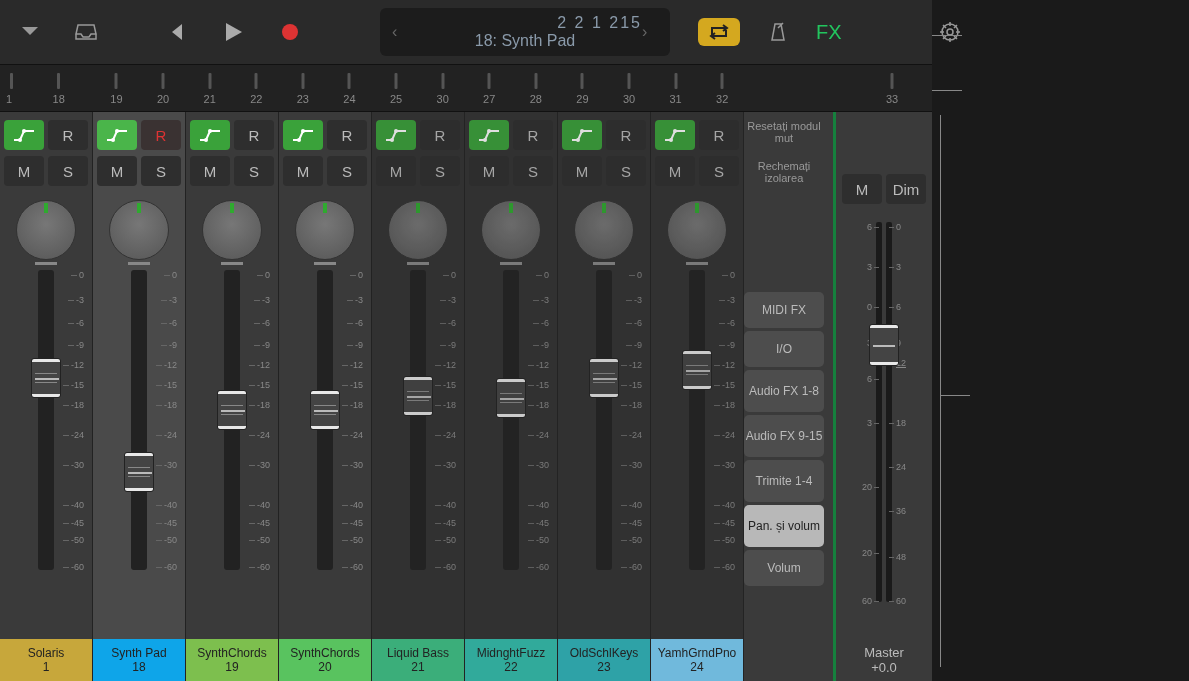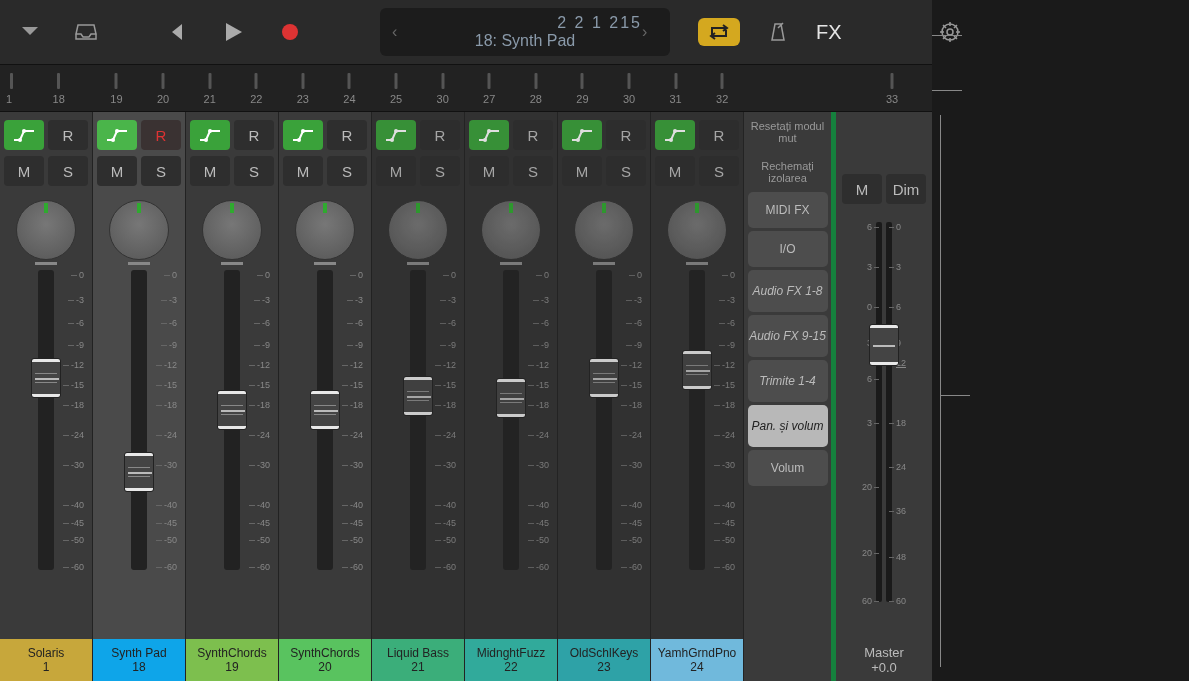--- a/index.html
+++ b/index.html
@@ -11,21 +11,21 @@
     .toolbar { height: 64px; background: #2a2a2a; display: flex; align-items: center; padding: 0 18px; gap: 28px; }
     .tb-icon { width: 24px; height: 24px; display: flex; align-items: center; justify-content: center; color: #999; cursor: pointer; }
     .tb-group { display: flex; gap: 32px; align-items: center; }
     .lcd { flex: 0 0 290px; height: 48px; background: #1c1c1c; border-radius: 6px; display: flex; align-items: center; padding: 0 12px; color: #8a9aaa; margin-left: 50px; }
     .lcd-arrow { color: #666; width: 16px; cursor: pointer; }
     .lcd-center { flex: 1; text-align: center; }
     .lcd-time { font-size: 16px; letter-spacing: 2px; text-align: right; }
     .lcd-name { font-size: 16px; }
     .tb-right { margin-left: auto; display: flex; gap: 26px; align-items: center; }
     .loop-btn { background: #d4a81f; border-radius: 6px; padding: 6px 10px; display: flex; }
-    .fx-txt { font-size: 20px; color: #e5e5e5; }
+    .fx-txt { font-size: 20px; color: #22c55e; }
 
     
     .timeline { height: 48px; background: #222; border-top: 1px solid #111; border-bottom: 1px solid #111; position: relative; display: flex; }
     .tl-cell { width: 46.6px; text-align: center; font-size: 11px; color: #888; position: relative; padding-top: 28px; }
     .tl-cell::before { content: ''; position: absolute; top: 8px; left: 50%; width: 3px; height: 16px; background: #555; transform: translateX(-50%); border-radius: 1px; }
     .tl-cell:first-child { padding-left: 6px; text-align: left; }
     .tl-cell:first-child::before { left: 10px; transform: none; }
     .tl-gap { flex: 1; }
     .tl-last { width: 80px; padding-top: 28px; font-size: 11px; color: #888; text-align: center; position: relative; }
     .tl-last::before { content: ''; position: absolute; top: 8px; left: 50%; width: 3px; height: 16px; background: #555; transform: translateX(-50%); border-radius: 1px; }
@@ -58,25 +58,25 @@
     
     .marker-bar { position:absolute; width: 22px; height: 3px; background:#888; left: 50%; transform: translateX(-50%); top: -8px; }
 
     .scale { position: absolute; right: 8px; top: 0; height: 300px; width: 24px; font-size: 9px; color: #888; }
     .scale span { position: absolute; right: 0; }
     .scale span::before { content:''; position:absolute; left:-8px; top:5px; width:6px; height:1px; background:#666; }
 
     .track-label { height: 42px; width: 100%; display: flex; flex-direction: column; align-items: center; justify-content: center; font-size: 12px; color: #222; line-height: 1.2; }
     
     
-    .options-panel { width: 92px; background: #3a3a3a; display: flex; flex-direction: column; align-items: center; border-right: 5px solid #15803d; }
+    .options-panel { width: 92px; background: #3a3a3a; display: flex; flex-direction: column; align-items: flex-start; border-right: 3px solid #15803d; }
     .opt-top-btn { width: 80px; font-size: 11px; color: #999; text-align: center; padding: 8px 2px; cursor: pointer; line-height: 1.1; }
-    .opt-list { width: 80px; }
+    .opt-list { margin-top: 100px; width: 80px; }
     .opt-btn { background: #4d4d4d; border-radius: 5px; height: 36px; display: flex; align-items: center; justify-content: center; text-align: center; font-size: 12px; color: #bbb; margin-bottom: 3px; line-height: 1.1; cursor: pointer; }
-    .opt-btn.two { height: 42px; font-style: italic; }
+    .opt-btn.two { height: 42px; }
     .opt-btn.active { background: #b8b8b8; color: #222; }
 
     
     .master-strip { width: 96px; background: #3a3a3a; display: flex; flex-direction: column; align-items: center; }
     .master-fader-area { position: relative; height: 380px; margin-top: 18px; display: flex; gap: 4px; }
     .m-scale { width: 18px; position: relative; height: 100%; font-size: 9px; color: #888; }
     .m-scale span { position: absolute; }
     .m-scale.left span { right: 0; }
     .m-scale.right span { left: 0; }
     .m-scale span::after { content:''; position:absolute; top:5px; width:5px; height:1px; background:#666; }

